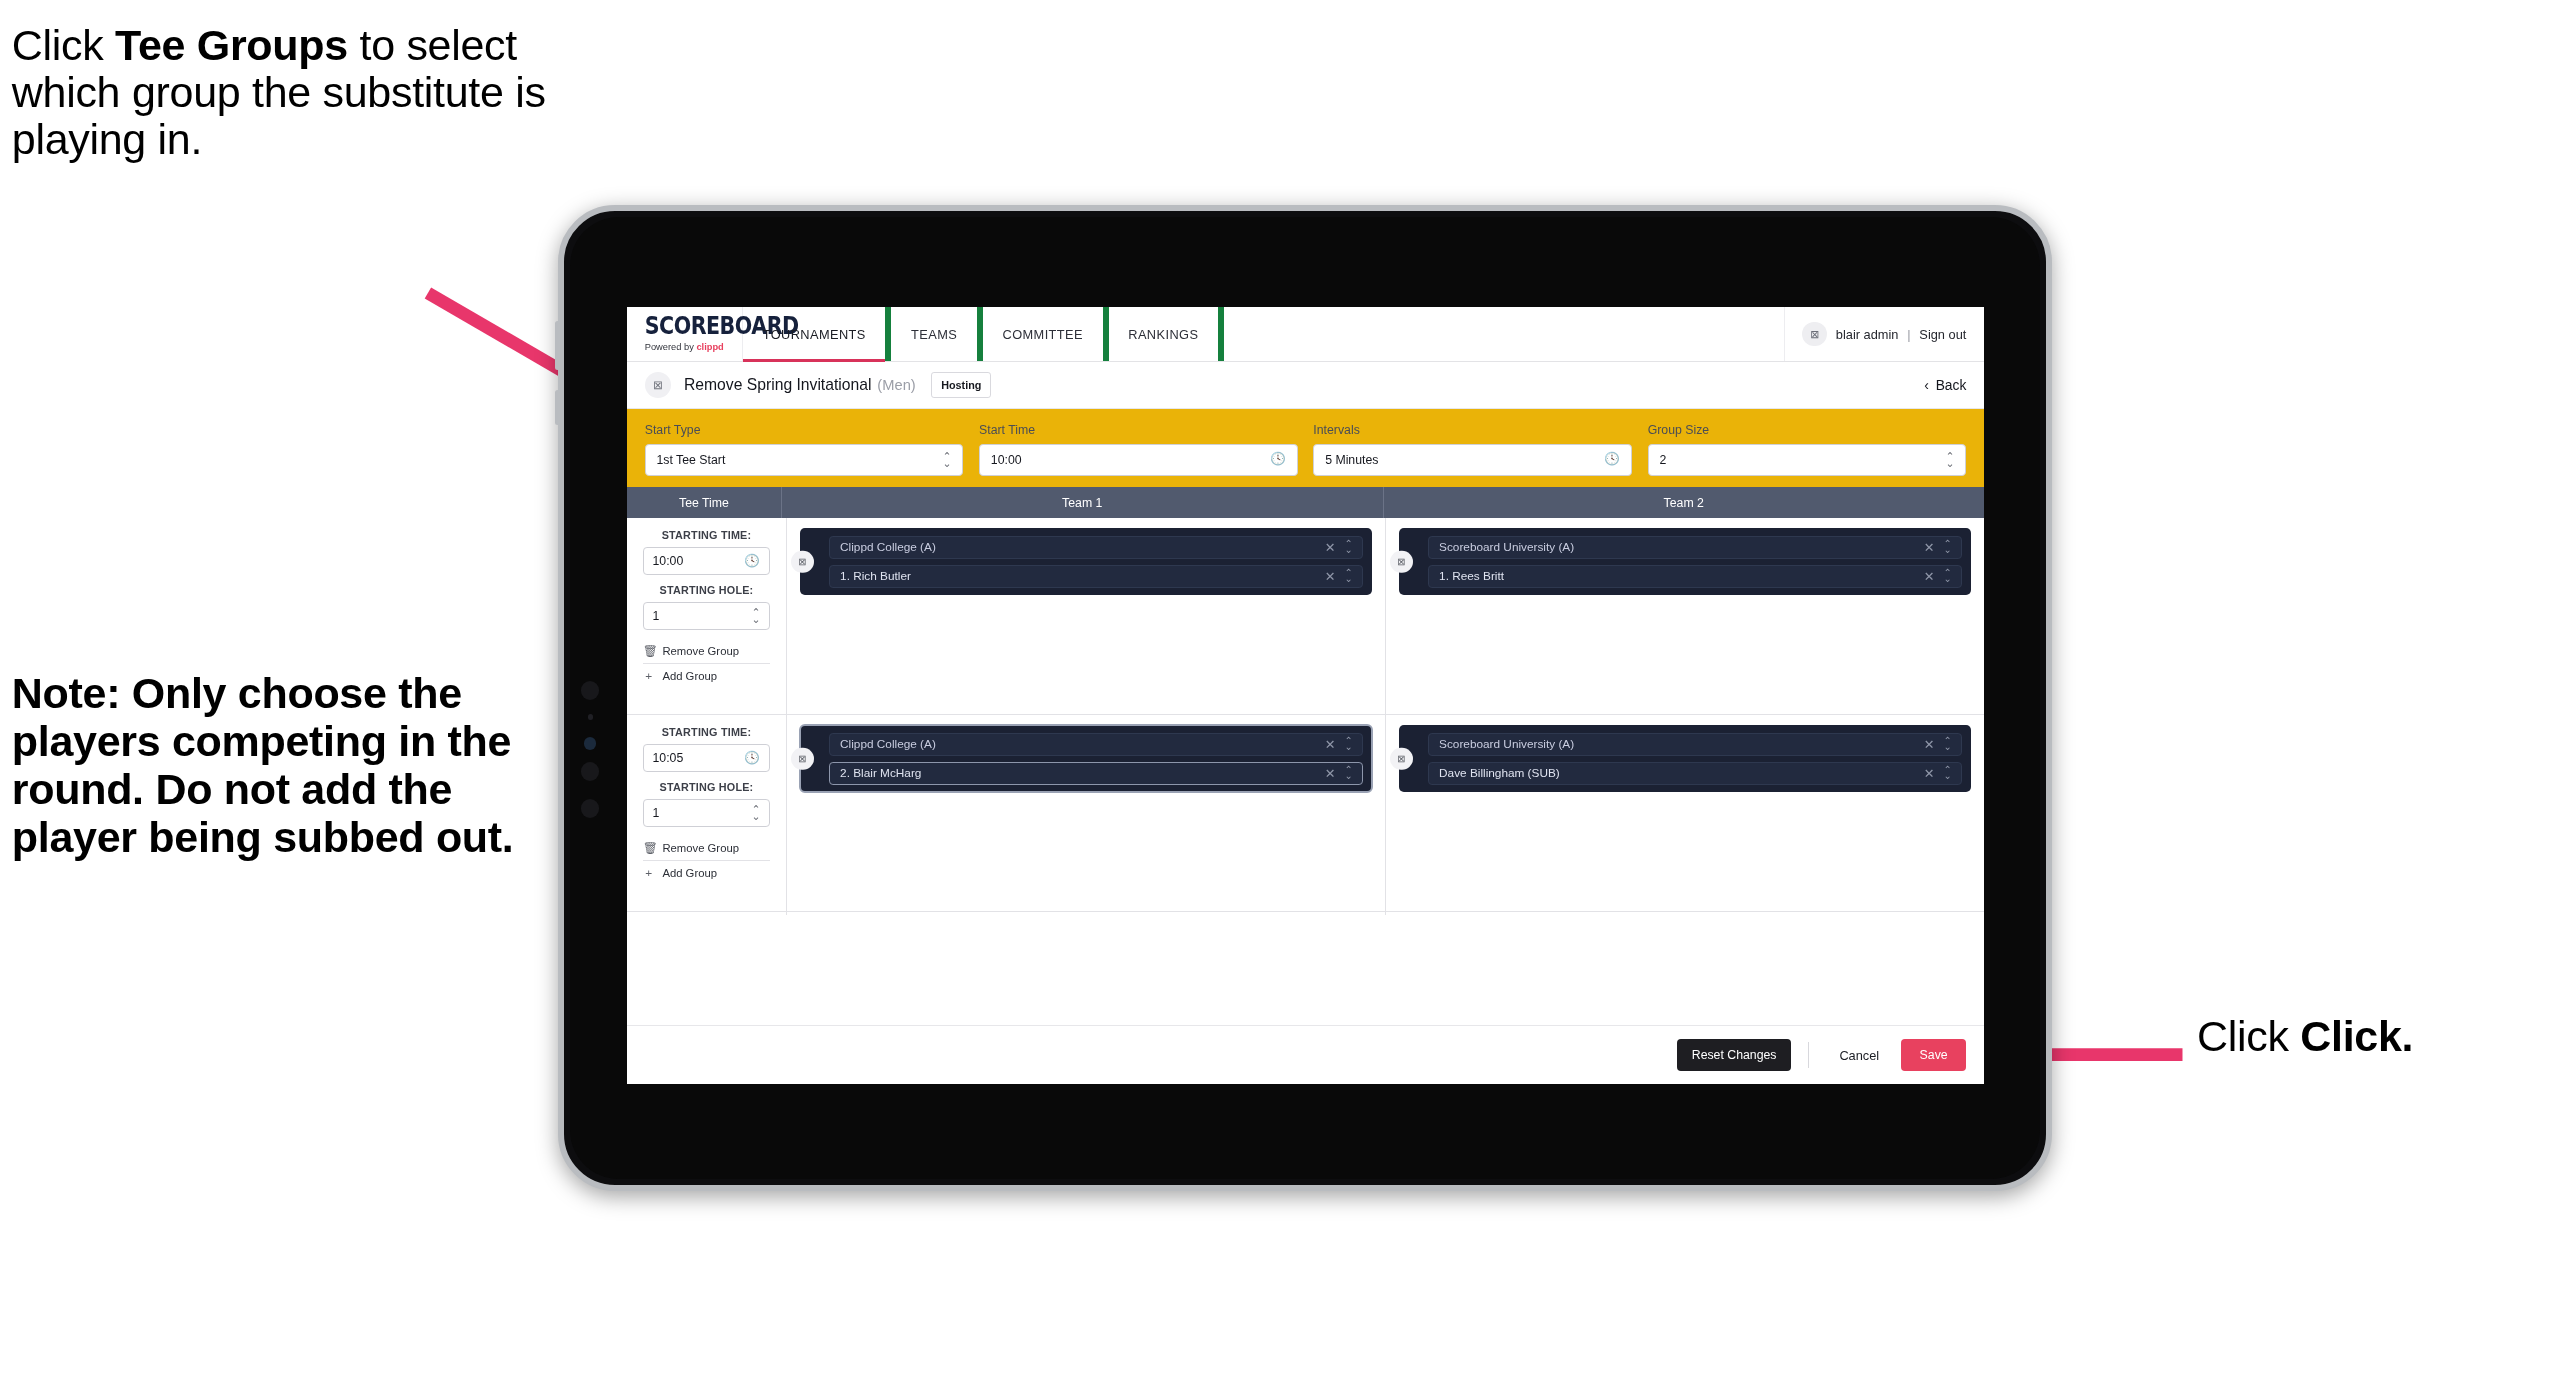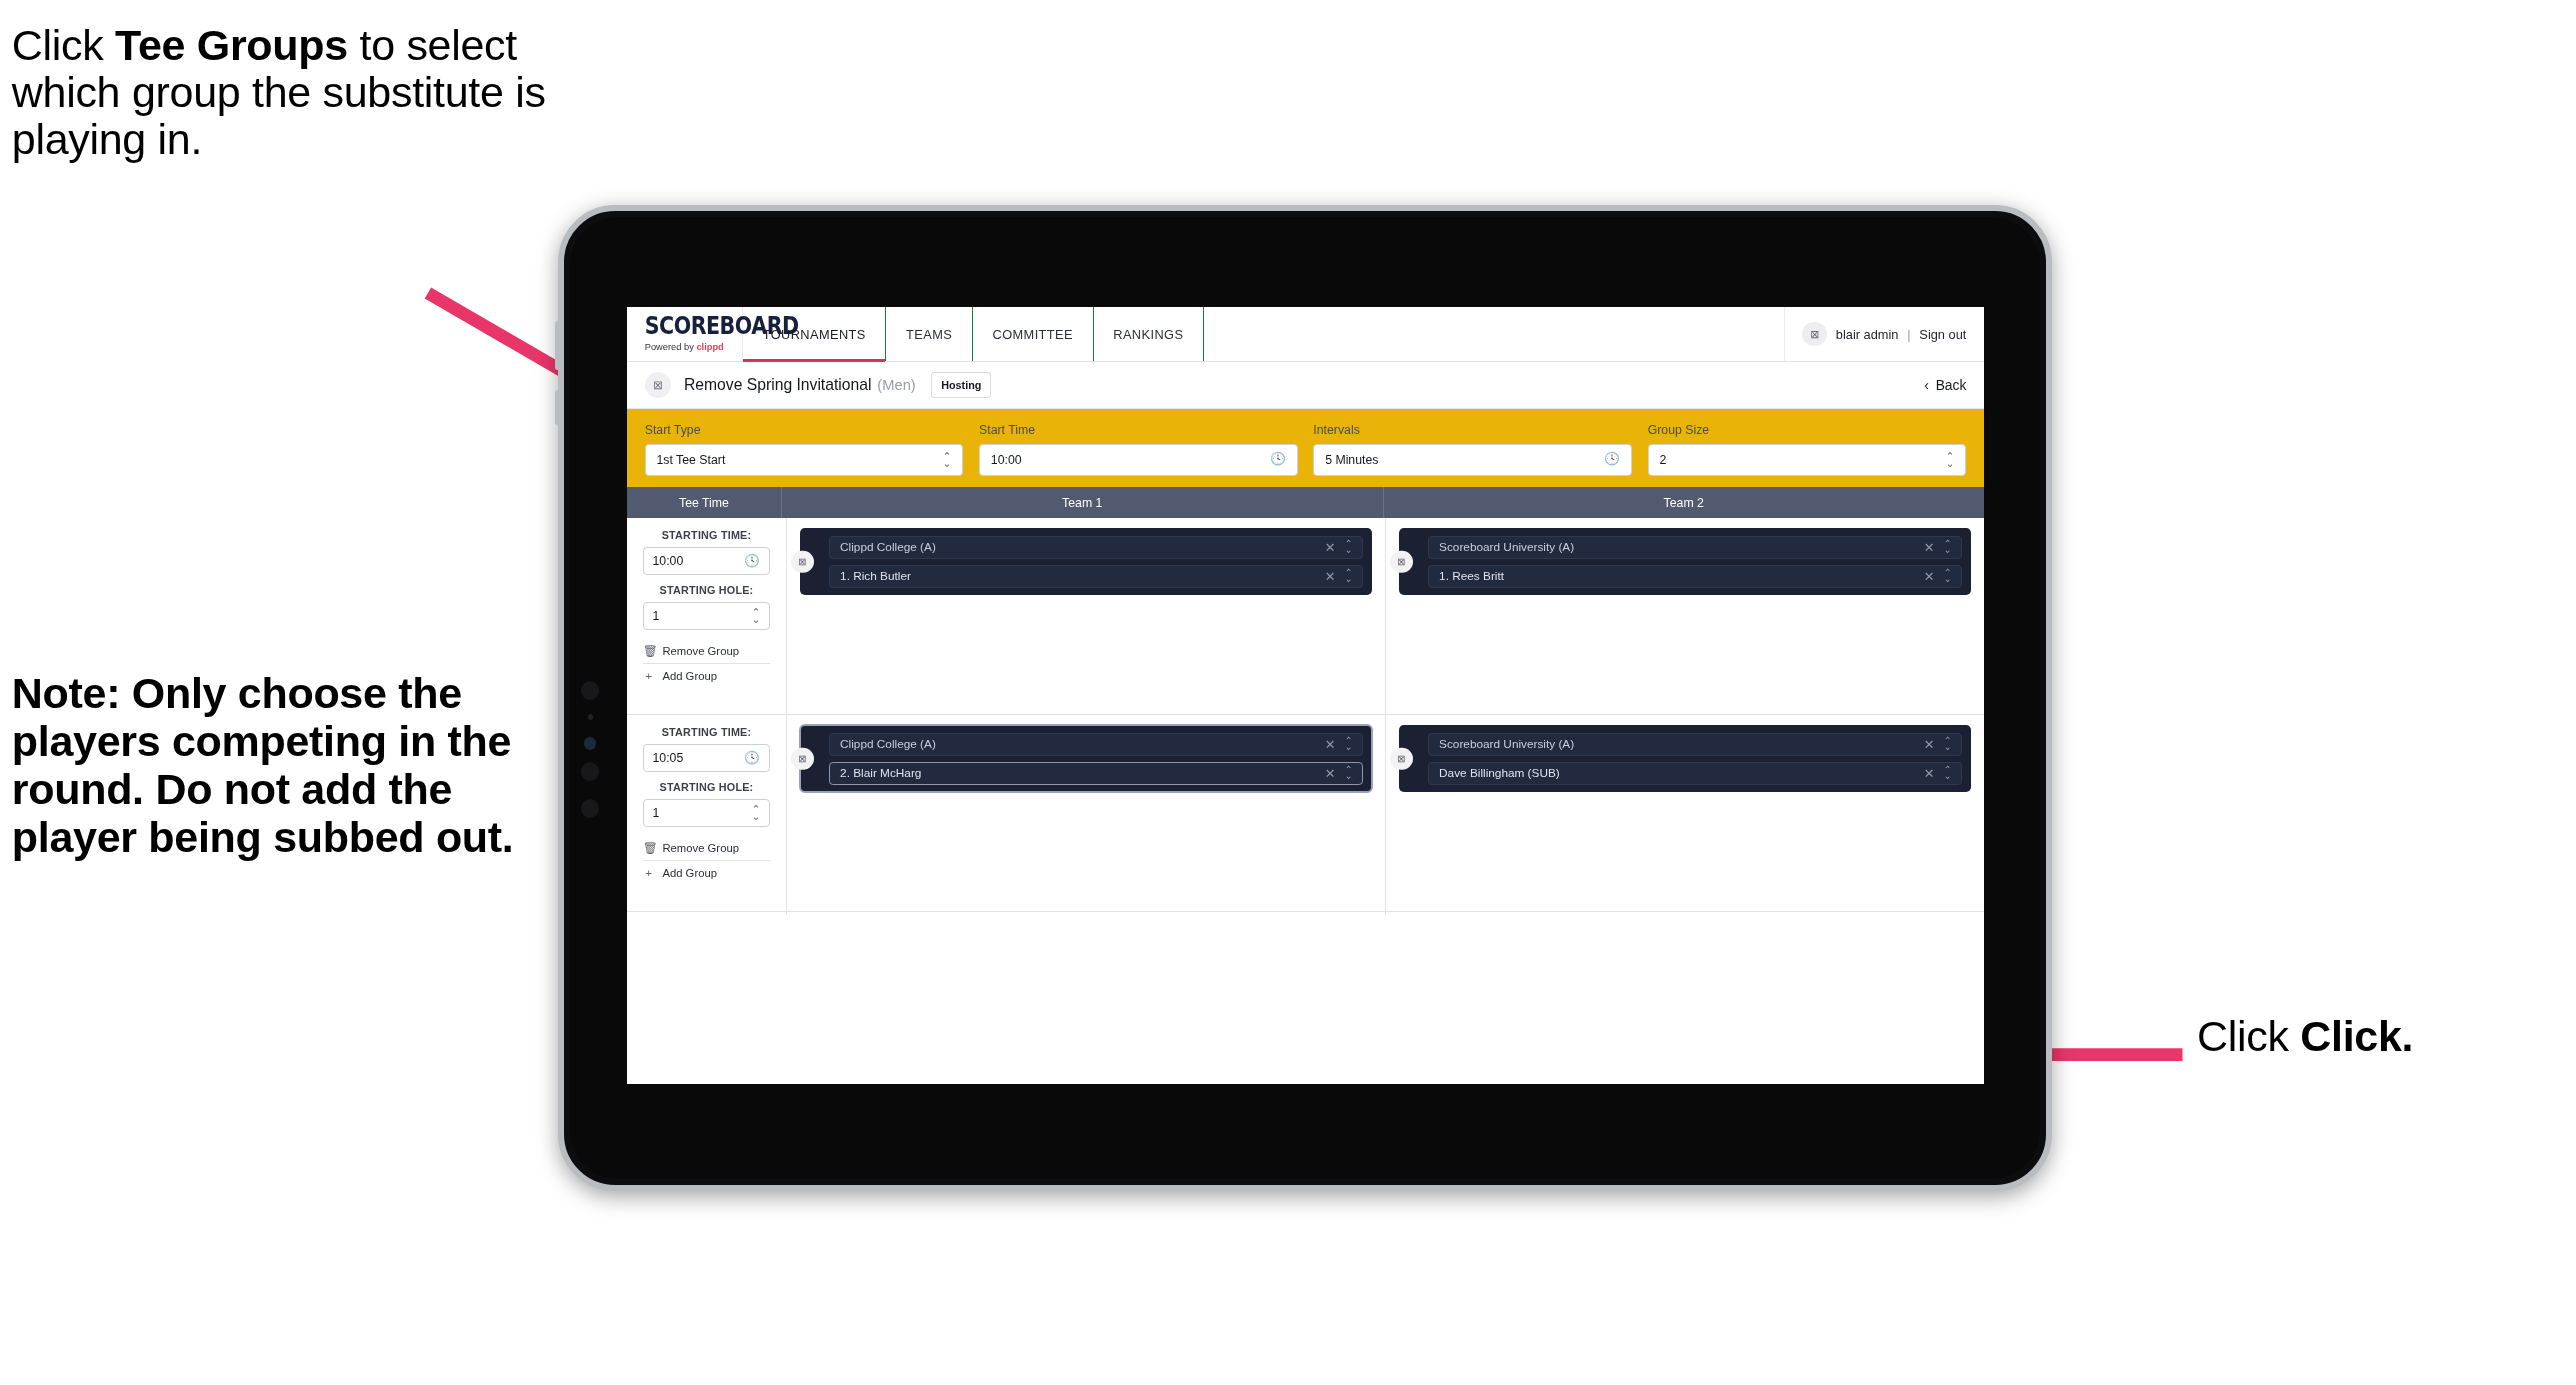--- a/index.html
+++ b/index.html
@@ -81,21 +81,21 @@
     font-family: "DejaVu Sans", sans-serif;
     font-weight: 700; font-size: 20.6px; letter-spacing: -0.5px;
     color: #16213c; line-height: 1; transform: scaleY(1.18); transform-origin: left center;
   }
   .logo-sub { font-size: 9.3px; color: #32343c; margin-top: 5.9px; white-space: nowrap; }
   .logo-sub .brand { color: #e8415f; font-weight: 700; }
   .navtabs { display: flex; }
   .navtab {
     display: flex; align-items: center; padding: 0 19.7px;
     font-size: 12.8px; color: #2d2f38; letter-spacing: 0.4px;
-    border-right: 1px solid #15803d; cursor: pointer; position: relative;
+    border-right: 6px solid #15803d; cursor: pointer; position: relative;
   }
   .navtab.active { color: #1b1d24; }
   .navtab.active::after {
     content: ""; position: absolute; left: 0; right: 0; bottom: -1px;
     height: 2.9px; background: #d8325a;
   }
   .nav-spacer { flex: 1; border-right: 1px solid #ededf0; }
   .nav-user { display: flex; align-items: center; gap: 8.8px; padding: 0 17.7px; font-size: 12.8px; color: #25272e; }
   .avatar {
     width: 24.6px; height: 24.6px; border-radius: 50%; background: #eeeef1;
@@ -465,14 +465,20 @@
       </div>
       <div class="team-cell">
         
       </div>
       <div class="team-cell">
         
       </div>
     </div>
   </div>
 
+  <div class="footer">
+    <button class="btn-reset">Reset Changes</button>
+    <div class="vdiv"></div>
+    <button class="btn-cancel">Cancel</button>
+    <button class="btn-save">Save</button>
+  </div>
 </div>
 
 
 </body></html>

